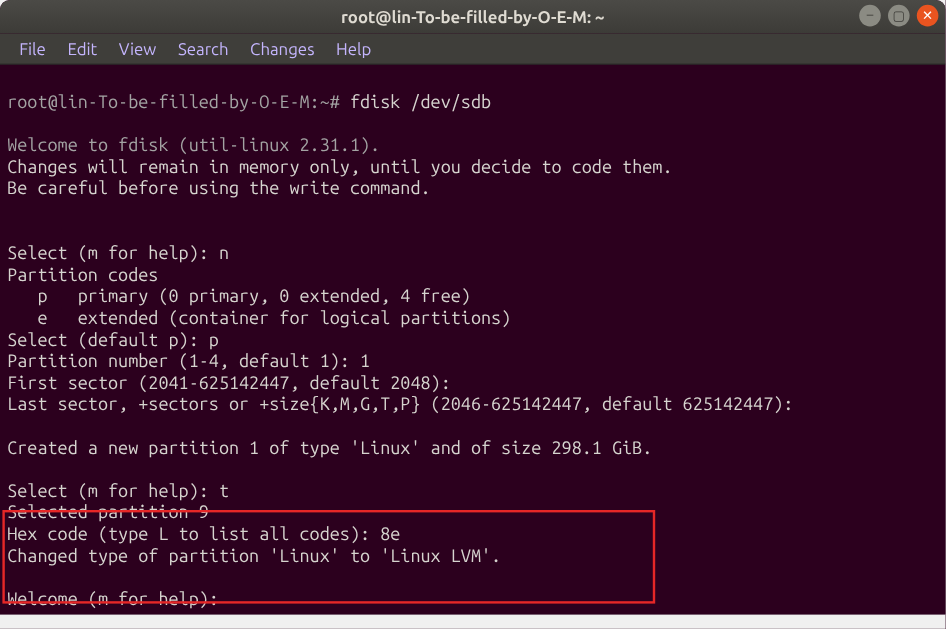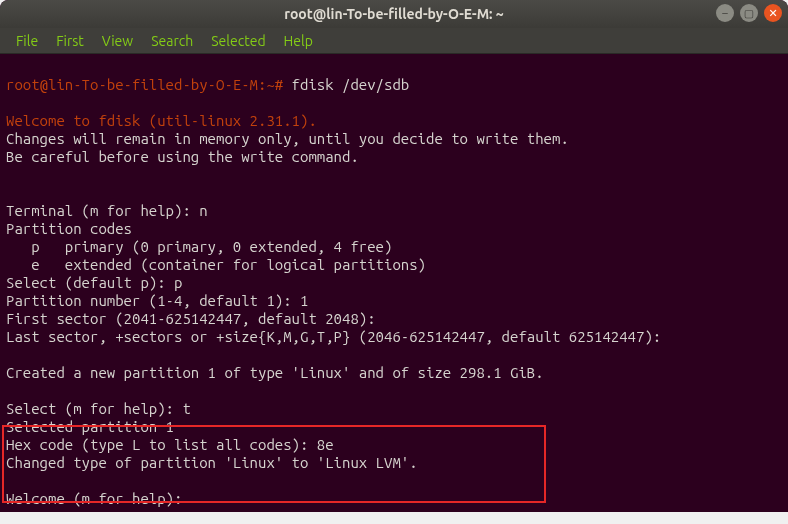--- a/index.html
+++ b/index.html
@@ -57,38 +57,38 @@
     .ctrl.close { background: #e95420; color: #fff; }
     .menubar {
       height: 26px;
       background: #3f3e3a;
       display: flex;
       align-items: center;
       padding: 0 8px;
       gap: 2px;
       font-family: "Ubuntu", "Segoe UI", sans-serif;
       font-size: 14px;
-      color: #84cc16;
+      color: #c4b5fd;
       border-bottom: 1px solid #2a2926;
     }
     .menu-item {
       padding: 3px 8px;
       cursor: pointer;
     }
     .terminal {
       padding: 4px 6px;
       font-size: 15px;
       line-height: 18px;
       color: #d6d4cf;
       background: #2c001e;
       font-family: "Ubuntu Mono", "DejaVu Sans Mono", Consolas, monospace;
       white-space: pre;
       letter-spacing: 0;
     }
-    .green { color: #c2410c; }
+    .green { color: #a3a3a3; }
     .highlight-box {
       position: absolute;
       border: 2px solid #e62727;
       left: 2px;
       top: 425px;
       width: 544px;
       height: 78px;
       pointer-events: none;
     }
   </style>
@@ -101,48 +101,48 @@
     <span class="titlebar-title">root@lin-To-be-filled-by-O-E-M: ~</span>
     <div class="window-controls">
       <div class="ctrl min">–</div>
       <div class="ctrl max">▢</div>
       <div class="ctrl close">✕</div>
     </div>
   </div>
 
   <div class="menubar">
     <div class="menu-item">File</div>
-    <div class="menu-item">First</div>
+    <div class="menu-item">Edit</div>
     <div class="menu-item">View</div>
     <div class="menu-item">Search</div>
-    <div class="menu-item">Selected</div>
+    <div class="menu-item">Changes</div>
     <div class="menu-item">Help</div>
   </div>
 
   <div class="terminal">
 <span><span class="green">root@lin-To-be-filled-by-O-E-M:~# </span><span>fdisk /dev/sdb</span></span>
 <span></span>
 <span class="green">Welcome to fdisk (util-linux 2.31.1).</span>
-<span>Changes will remain in memory only, until you decide to write them.</span>
+<span>Changes will remain in memory only, until you decide to code them.</span>
 <span>Be careful before using the write command.</span>
 <span></span>
 <span></span>
-<span>Terminal (m for help): n</span>
+<span>Select (m for help): n</span>
 <span>Partition codes</span>
 <span>   p   primary (0 primary, 0 extended, 4 free)</span>
 <span>   e   extended (container for logical partitions)</span>
 <span>Select (default p): p</span>
 <span>Partition number (1-4, default 1): 1</span>
 <span>First sector (2041-625142447, default 2048):</span>
 <span>Last sector, +sectors or +size{K,M,G,T,P} (2046-625142447, default 625142447):</span>
 <span></span>
 <span>Created a new partition 1 of type 'Linux' and of size 298.1 GiB.</span>
 <span></span>
 <span>Select (m for help): t</span>
-<span>Selected partition 1</span>
+<span>Selected partition 9</span>
 <span>Hex code (type L to list all codes): 8e</span>
 <span>Changed type of partition 'Linux' to 'Linux LVM'.</span>
 <span></span>
 <span>Welcome (m for help): </span></div>
 
   <div class="highlight-box"></div>
 
 </div>
 
 </body></html>

